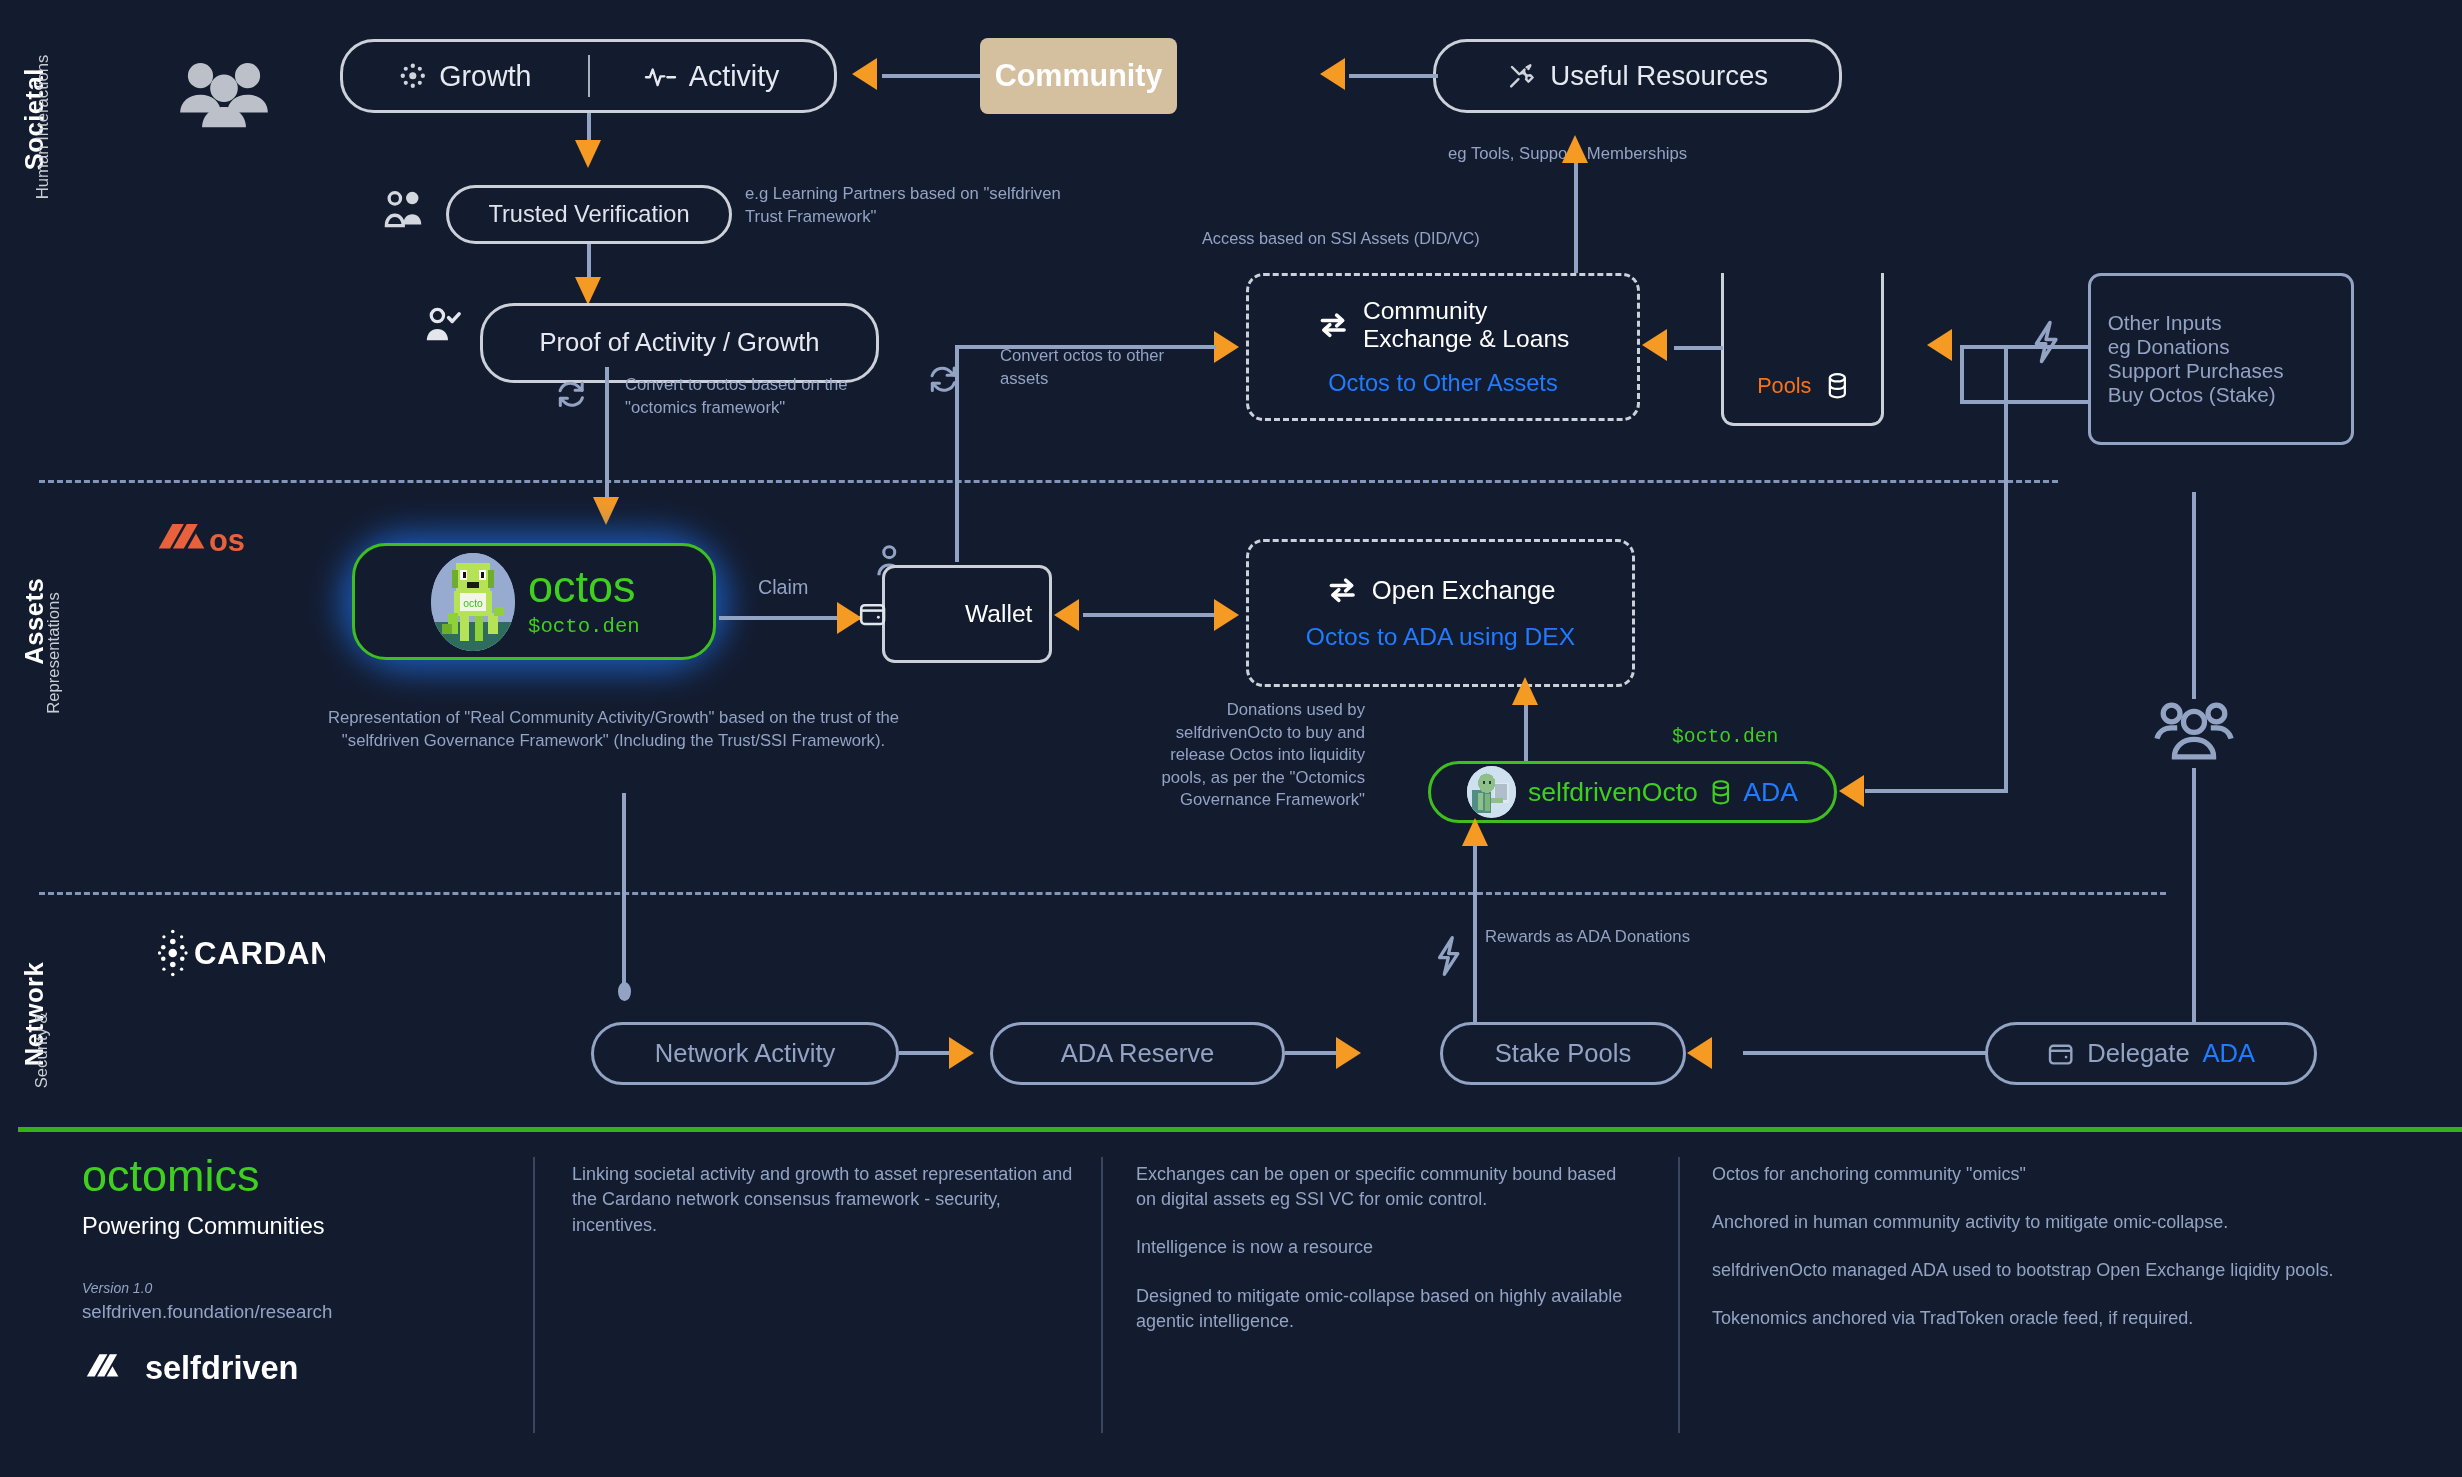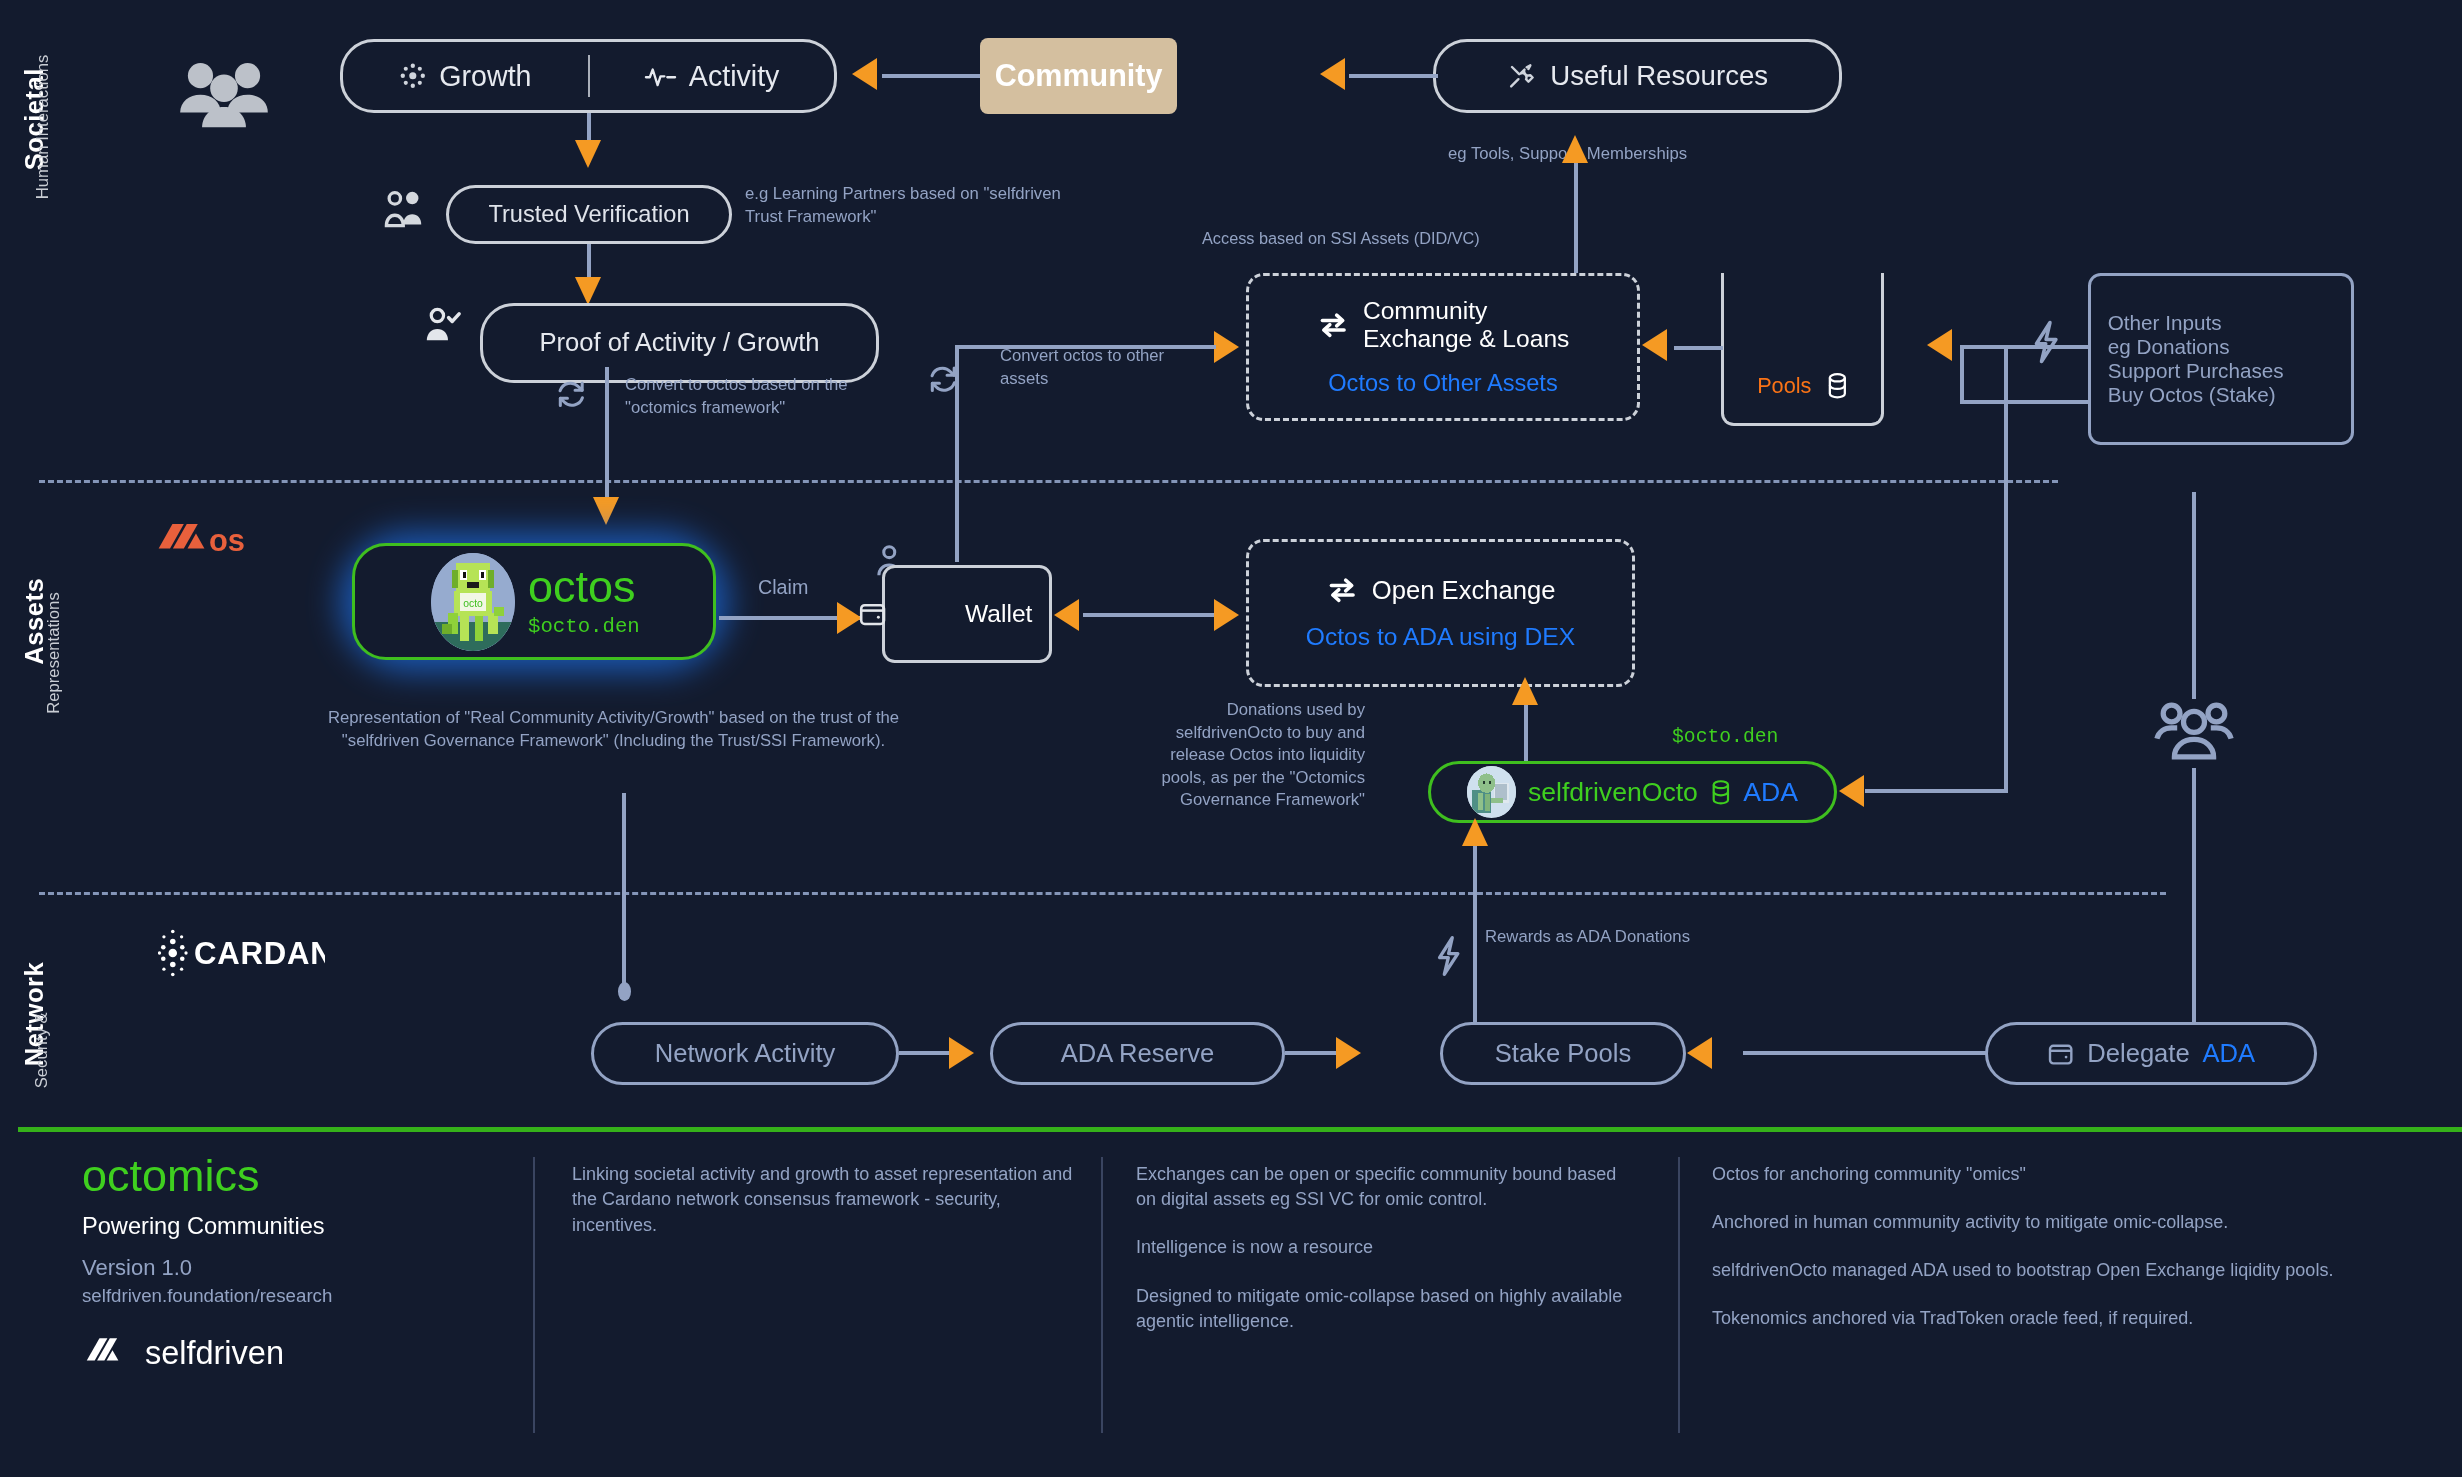--- a/index.html
+++ b/index.html
@@ -468,23 +468,23 @@
       <span class="blue" style="font-size:25.6px;">ADA</span>
     </div>
   </div>
   <div class="line lineh" style="left:1743px;top:1051px;width:244px;"></div>
   <div class="arrow ar-left" style="left:1687px;top:1037px;"></div>
 
   <div id="footer">
     <div class="fcol" style="left:64px;top:19.7px;width:419px;">
       <div class="green" style="font-size:45px;line-height:1.05;">octomics</div>
       <div style="font-size:23.6px;color:#ffffff;margin-top:10.8px;">Powering Communities</div>
-      <div style="margin-top:9px;font-size:22px;">Version 1.0</div>
+      <div style="margin-top:36px;font-size:14px;font-style:italic;">Version 1.0</div>
       <div style="font-size:18.7px;">selfdriven.foundation/research</div>
-      <div style="margin-top:19.7px;display:flex;align-items:center;gap:8.9px;">
+      <div style="margin-top:19.7px;display:flex;align-items:center;gap:8.9px;font-weight:bold;">
         <svg width="54" height="35" viewBox="0 0 34 22">
           <path d="M3 16 11 2h5l-8 14z" fill="#ffffff"></path>
           <path d="M9.5 16 17.5 2h4.6l-8 14z" fill="#ffffff"></path>
           <path d="M15.5 16 19.2 9.6 22.9 16z" fill="#ffffff"></path>
         </svg>
         <span style="font-size:32.5px;color:#ffffff;">selfdriven</span>
       </div>
     </div>
 
     <div class="fsep" style="left:515px;top:24.6px;height:276px;"></div>

